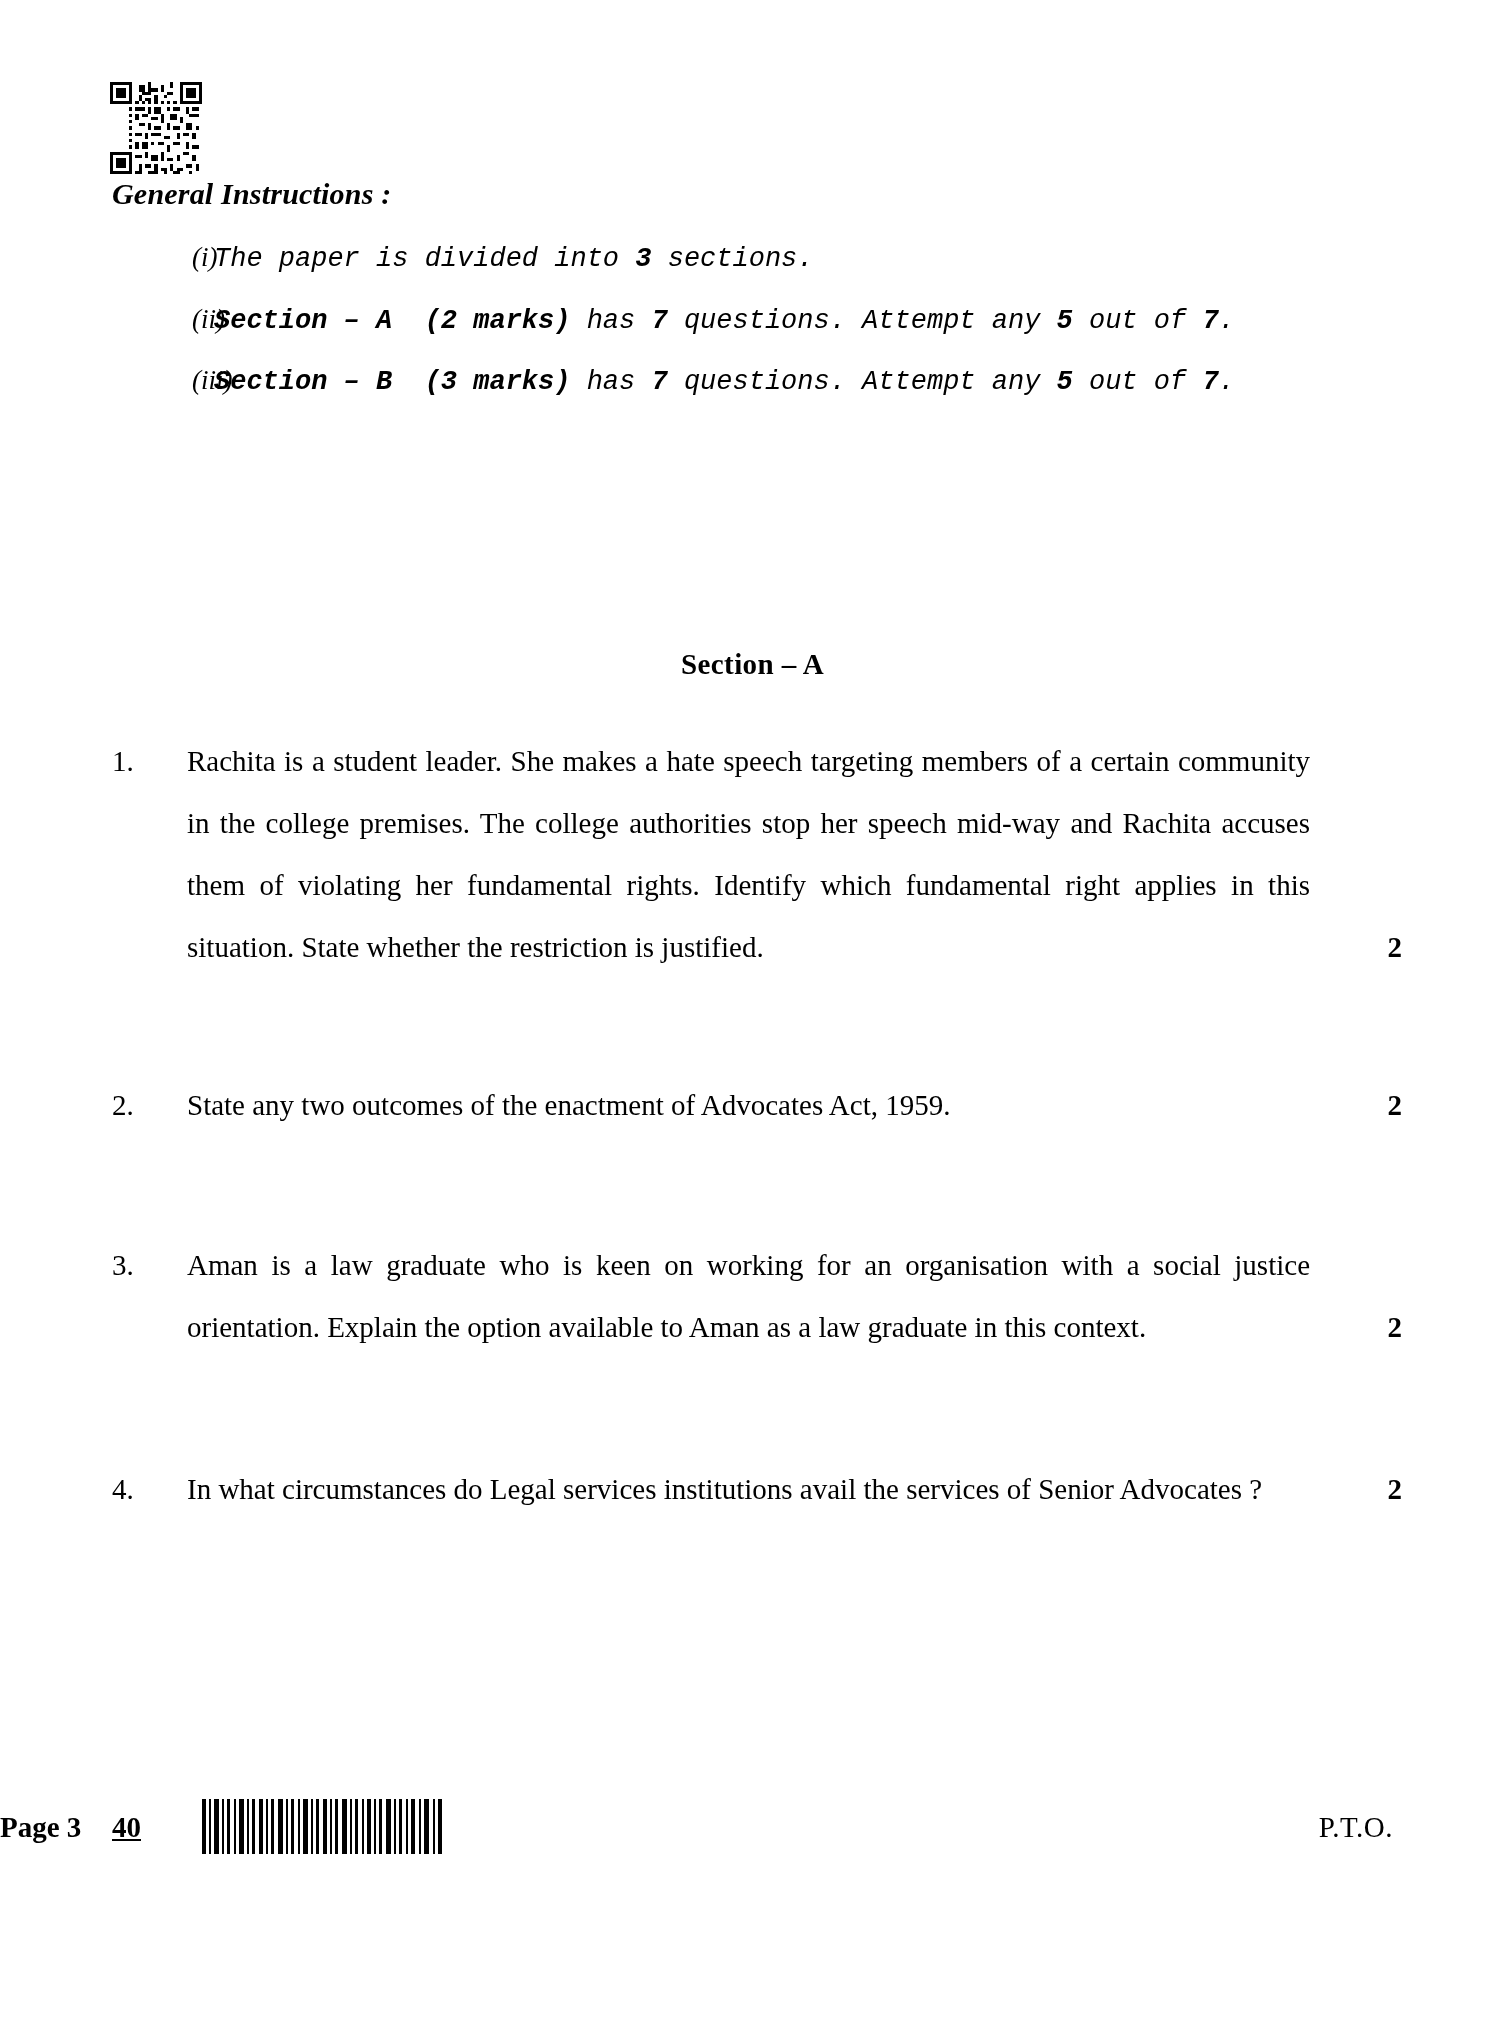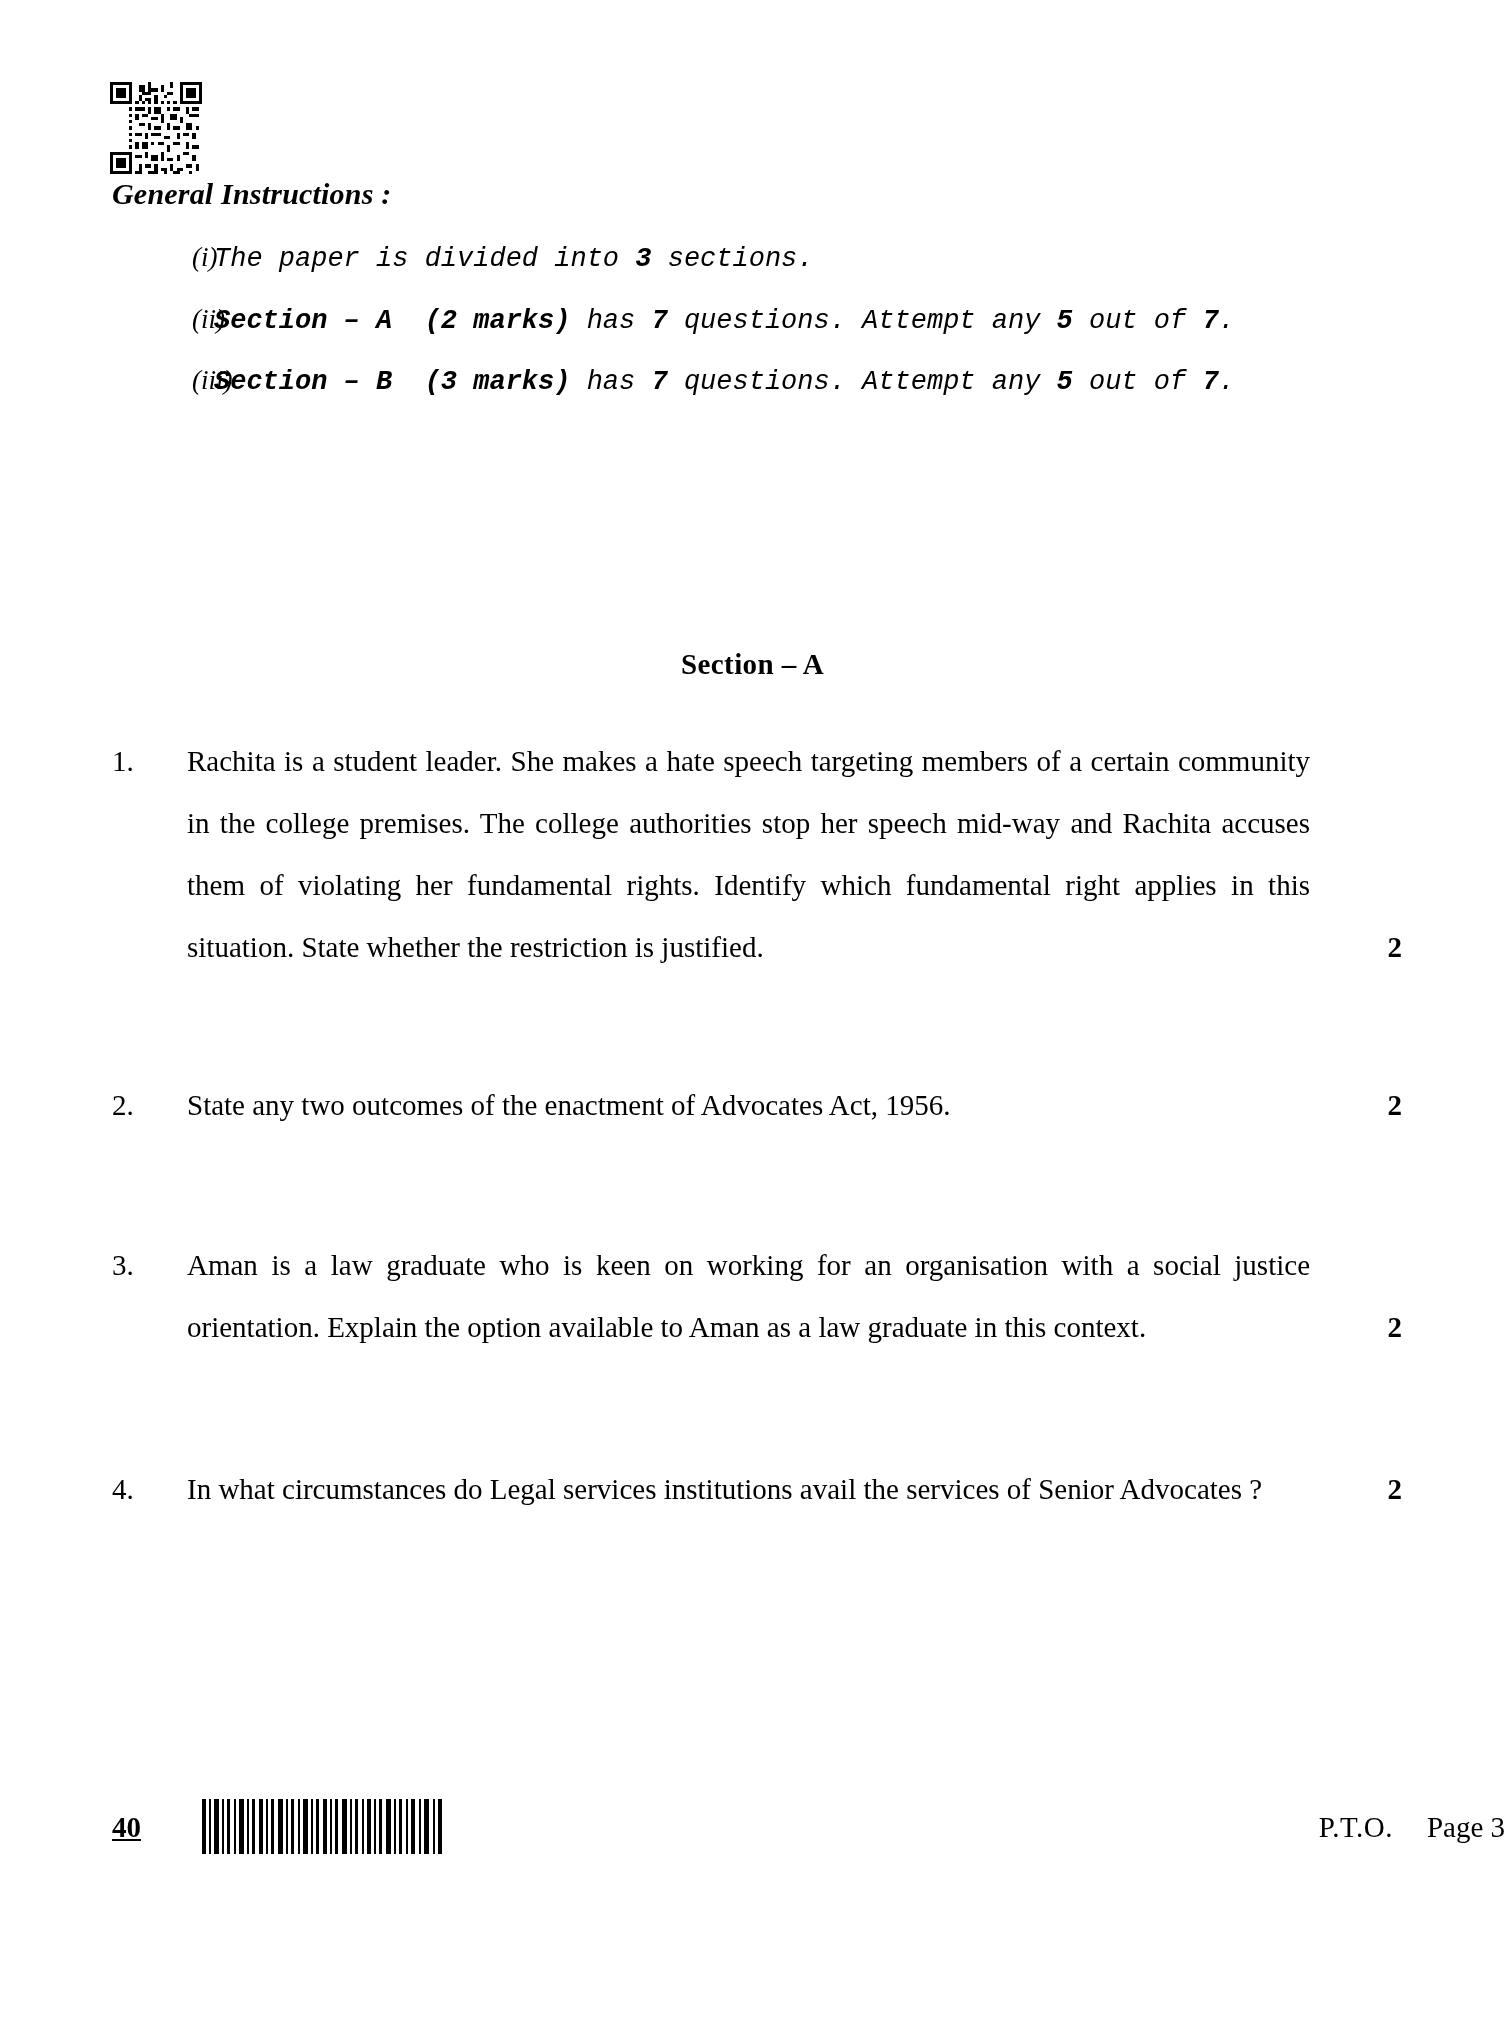--- a/index.html
+++ b/index.html
@@ -148,23 +148,23 @@
     top: 4px;
     height: 55px;
     width: 250px;
   }
   .f-barcode svg { display: block; }
   .f-page {
     position: absolute;
     left: 0;
     top: 16px;
     width: 1505px;
-    text-align: right;
-    font-size: 29px;
-    font-weight: normal;
+    text-align: left;
+    font-size: 29px;
+    font-weight: bold;
   }
   .f-pto {
     position: absolute;
     right: 112px;
     top: 16px;
     font-size: 29px;
     font-weight: normal;
     letter-spacing: 0.5px;
   }
 </style>
@@ -308,21 +308,21 @@
       <div class="q-num">1.</div>
       <div class="q-body">
         <div class="q-text">Rachita is a student leader. She makes a hate speech targeting members of a certain community in the college premises. The college authorities stop her speech mid-way and Rachita accuses them of violating her fundamental rights. Identify which fundamental right applies in this situation. State whether the restriction is justified.</div>
         <div class="q-marks" style="top: 186px;">2</div>
       </div>
     </div>
 
     <div class="q" id="q2">
       <div class="q-num">2.</div>
       <div class="q-body">
-        <div class="q-text">State any two outcomes of the enactment of Advocates Act, 1956.</div>
+        <div class="q-text">State any two outcomes of the enactment of Advocates Act, 1959.</div>
         <div class="q-marks" style="top: 0px;">2</div>
       </div>
     </div>
 
     <div class="q" id="q3">
       <div class="q-num">3.</div>
       <div class="q-body">
         <div class="q-text">Aman is a law graduate who is keen on working for an organisation with a social justice orientation. Explain the option available to Aman as a law graduate in this context.</div>
         <div class="q-marks" style="top: 62px;">2</div>
       </div>

